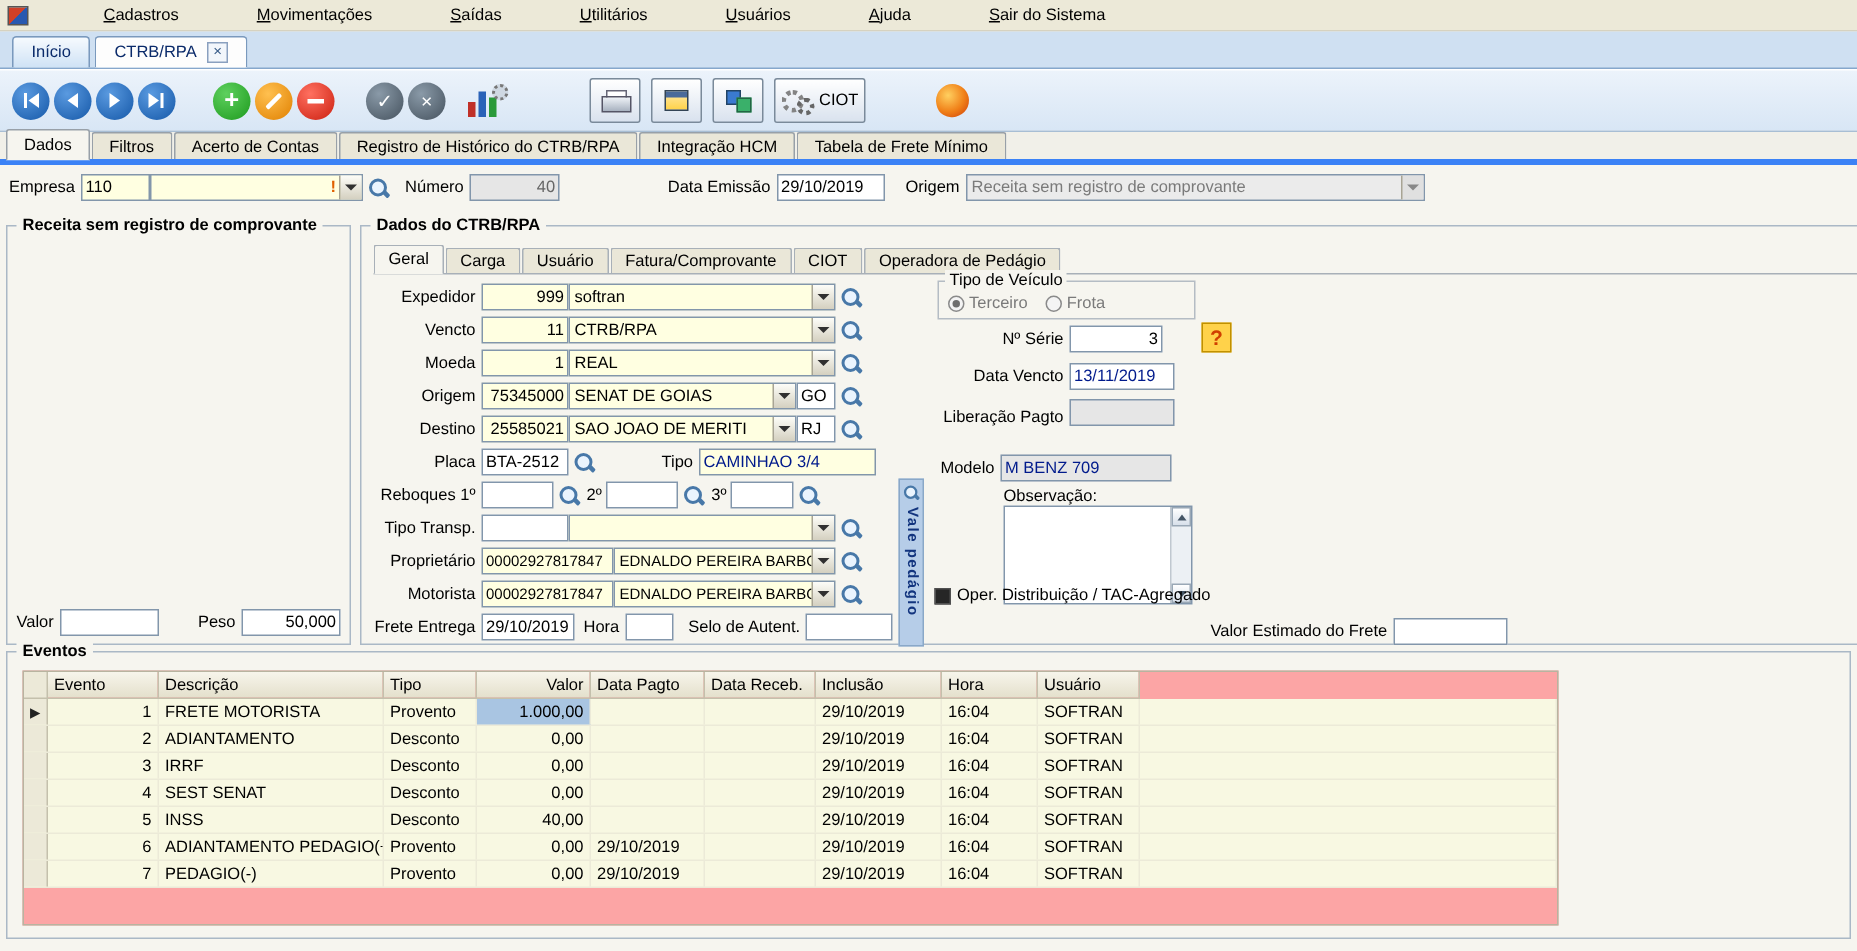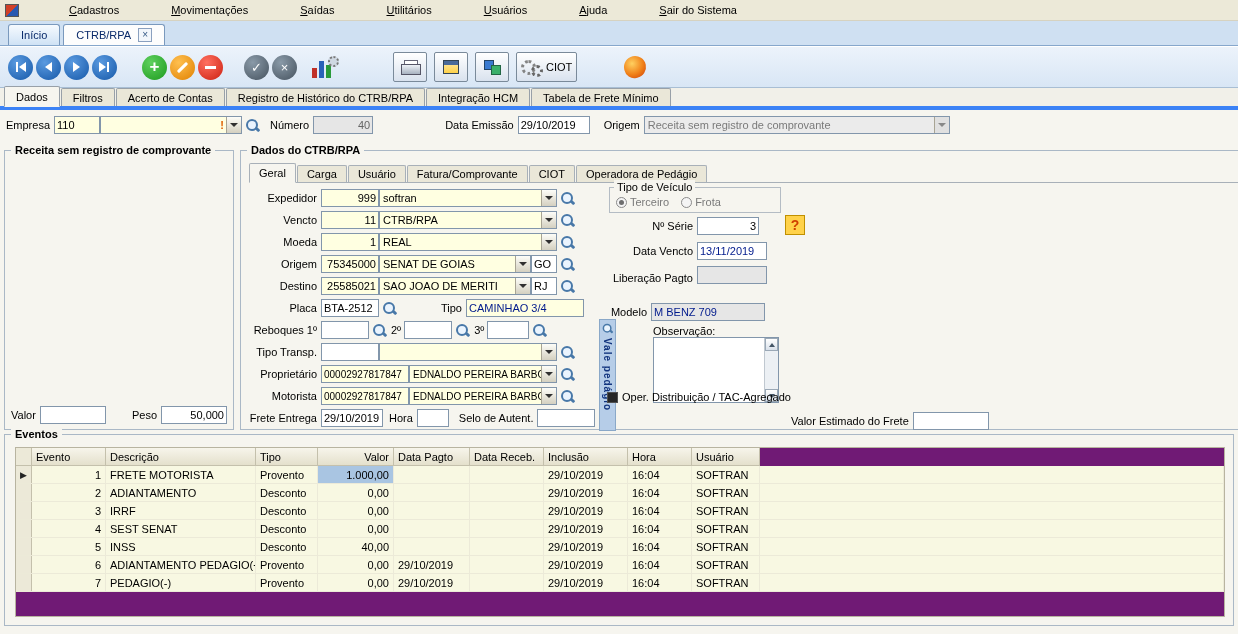--- a/index.html
+++ b/index.html
@@ -107,21 +107,21 @@
   .panel-tabs { position:absolute; left:8px; top:12px; right:8px; height:20px; display:flex; align-items:flex-end;
                 border-bottom:1px solid #a8b0b8; }
   .itab { height:17px; padding:0 9px; border:1px solid #a8b0b8; border-bottom:none; border-radius:2px 2px 0 0;
           background:#eae7d8; margin-right:1px; display:flex; align-items:center; white-space:nowrap; cursor:pointer; }
   .itab.active { height:20px; background:#f6f5ef; margin-bottom:-1px; border-bottom:1px solid #f6f5ef; }
 
   .fcol-left { position:absolute; left:8px; top:36px; }
   .frow { display:flex; align-items:center; height:22px; }
   .flab { width:72px; text-align:right; padding-right:4px; white-space:nowrap; flex:none; }
 
-  .fcol-right { position:absolute; left:366px; top:34px; width:400px; height:240px; }
+  .fcol-right { position:absolute; left:382px; top:34px; width:400px; height:240px; }
   .tv-group { position:absolute; left:2px; top:2px; width:172px; height:26px; border:1px solid #b4bcc4; }
   .tv-title { position:absolute; top:-8px; left:4px; background:#f6f5ef; padding:0 3px; line-height:14px; white-space:nowrap; }
   .radio { width:11px; height:11px; border:1px solid #8a8a8a; border-radius:50%; background:#f4f4f4; position:relative; flex:none; }
   .radio.checked::after { content:""; position:absolute; left:2px; top:2px; width:5px; height:5px; border-radius:50%; background:#6e6e6e; }
   .rlbl { color:#7a7a7a; margin:0 12px 0 3px; white-space:nowrap; }
   .checkbox { width:11px; height:11px; border:1px solid #505050; background:#262626; flex:none; margin-right:4px; }
 
   .obs-box { position:absolute; left:46px; top:152px; width:126px; height:66px; border:1px solid #8296ab; background:#fff; display:flex; }
   .obs-area { flex:1; }
   .obs-scroll { width:14px; border-left:1px solid #c0c8d0; background:#ecf0f4; display:flex; flex-direction:column; justify-content:space-between; }
@@ -130,21 +130,21 @@
   .sb.down::after { content:""; border-left:3px solid transparent; border-right:3px solid transparent; border-top:4px solid #445566; }
 
   .vale-strip { position:absolute; left:358px; top:168px; width:17px; height:112px; background:#b6cde8;
                 border:1px solid #8aa8c8; display:flex; flex-direction:column; align-items:center; cursor:pointer; }
   .vale-text { writing-mode:vertical-rl; font-size:10px; font-weight:bold; color:#12347e; letter-spacing:1px; margin-top:2px; }
 
   .helpbtn { position:absolute; left:178px; top:30px; width:20px; height:20px; background:#ffd24a; border:1px solid #c09000;
              color:#d04000; font-weight:bold; font-size:14px; display:flex; align-items:center; justify-content:center; cursor:pointer; }
 
   
-  .etable { position:absolute; left:10px; top:12px; width:1210px; height:170px; border:1px solid #b8b4a0; background:#701a75; }
+  .etable { position:absolute; left:10px; top:12px; width:1024px; height:170px; border:1px solid #b8b4a0; background:#fca5a5; }
   .thead { display:flex; height:18px; }
   .th { background:linear-gradient(#f7f5eb,#e4e0cc); border-right:1px solid #c4c0ac; border-bottom:1px solid #c4c0ac;
         display:flex; align-items:center; padding:0 4px; white-space:nowrap; overflow:hidden; cursor:pointer; }
   .trow { display:flex; height:18px; background:#f8f8e2; border-bottom:1px solid #ecead8; }
   .td { border-right:1px solid #ecead8; padding:0 4px; display:flex; align-items:center; white-space:nowrap; overflow:hidden; }
   .c-sel { width:16px; flex:none; background:#ece9d8; border-right:1px solid #c4c0ac; font-size:9px; color:#222;
            justify-content:center; padding:0; display:flex; align-items:center; }
   .c0 { width:74px; flex:none; } .td.c0 { justify-content:flex-end; }
   .c1 { width:150px; flex:none; }
   .c2 { width:62px; flex:none; }

